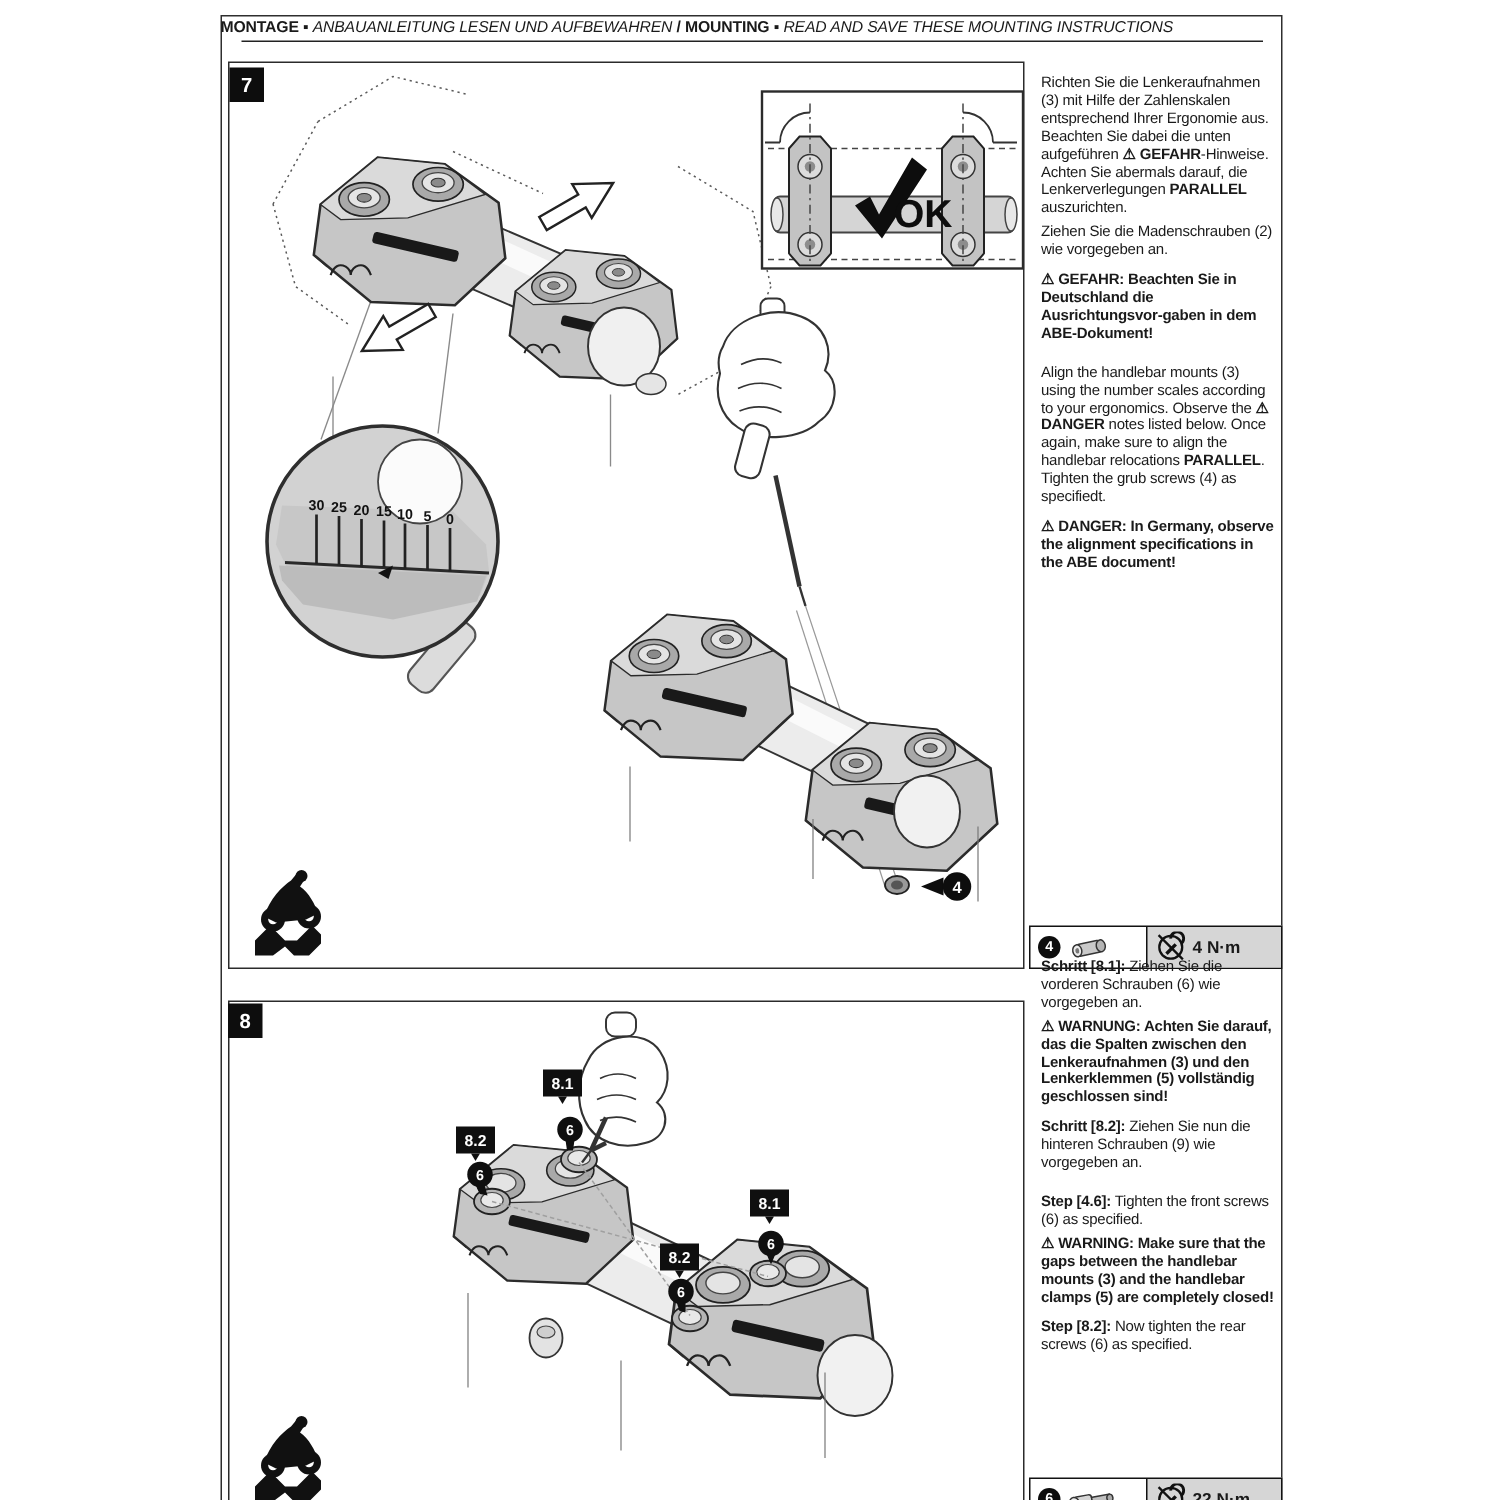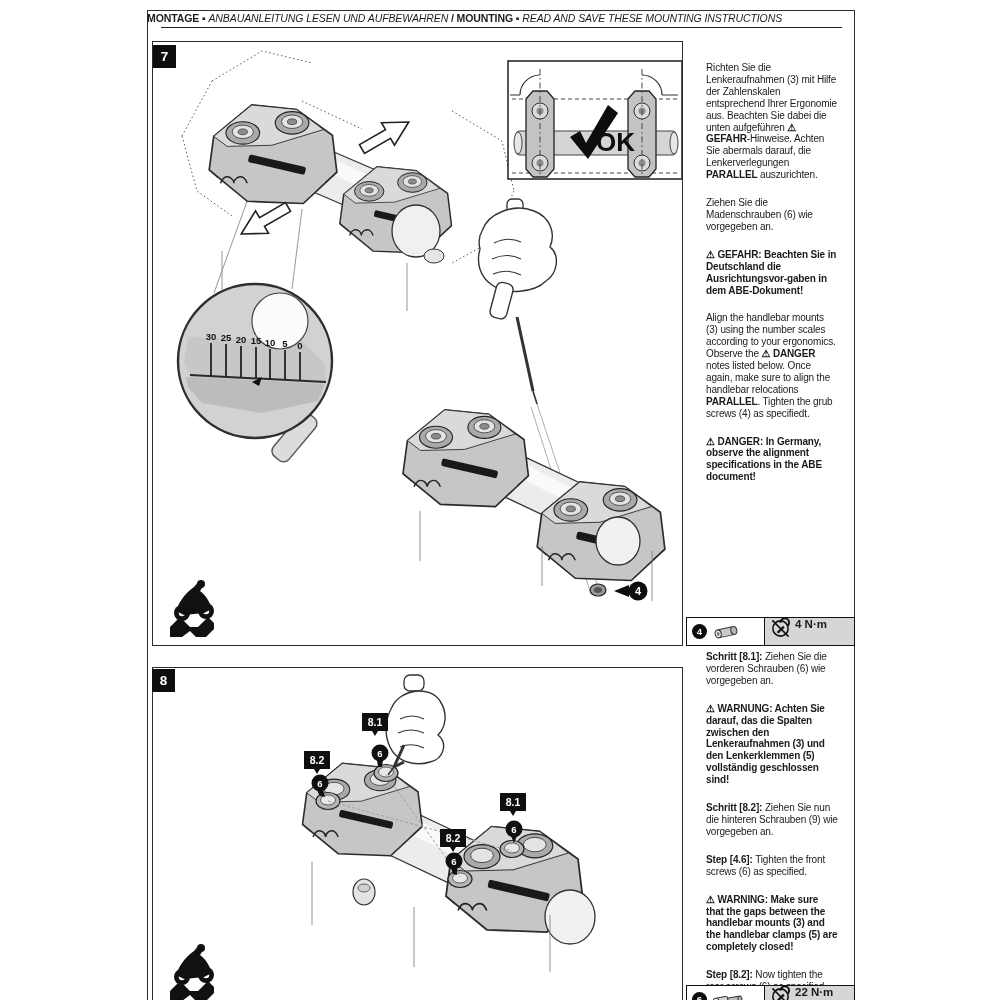--- a/index.html
+++ b/index.html
@@ -12,31 +12,31 @@
   #header .i{font-style:italic}
   #header-rule{left:161px;top:27px;width:681px;height:0;border-top:1.7px solid #222}
   .panel{border:1.6px solid #2b2b2b;background:#fff;box-sizing:border-box}
   #panel7{left:152px;top:41px;width:531px;height:605px}
   #panel8{left:152px;top:667px;width:531px;height:350px}
   .badge{width:23px;height:23px;background:#0d0d0d;color:#fff;font-weight:bold;font-size:13.5px;
          display:flex;align-items:center;justify-content:center}
   #badge7{left:153px;top:45px}
   #badge8{left:152px;top:669px}
   .textcol{width:164px;font-size:10px;line-height:11.9px;letter-spacing:-0.15px}
-  .textcol p{margin:16px}
+  .textcol p{margin:4px}
   .b{font-weight:bold}
   .mt8{margin-top:8px !important}
   .mt14{margin-top:14px !important}
   #s7-text{left:690px;top:46px}
   #s8-text{left:690px;top:635px}
   .parts-bar{display:flex;align-items:stretch;border:1.6px solid #111;background:#fff;height:29px;box-sizing:border-box;width:169px}
   #parts-bar-7{left:686px;top:617px}
   #parts-bar-8{left:686px;top:985px}
   .parts-left{flex:1;display:flex;align-items:center;gap:5px;padding-left:5px}
-  .parts-right{width:84px;background:#d6d6d6;border-left:1.6px solid #111;display:flex;gap:4px;padding-left:5px;font-weight:bold;font-size:11.5px}
+  .parts-right{width:84px;background:#d6d6d6;border-left:1.6px solid #111;display:flex;align-items:center;gap:4px;padding-left:5px;font-weight:bold;font-size:11.5px}
   .cnum{width:15px;height:15px;border-radius:50%;background:#0d0d0d;color:#fff;font-size:9.5px;font-weight:bold;
         display:flex;align-items:center;justify-content:center;flex:0 0 auto}
   svg text{font-family:"Liberation Sans",sans-serif}
 </style>
 </head>
 <body>
 
 <div class="abs" id="outer-border"></div>
 
 <div class="abs" id="header"><span class="b">MONTAGE</span><span class="b"> ▪ </span><span class="i">ANBAUANLEITUNG LESEN UND AUFBEWAHREN</span><span class="b"> / </span><span class="b">MOUNTING</span><span class="b"> ▪ </span><span class="i">READ AND SAVE THESE MOUNTING INSTRUCTIONS</span></div>
@@ -185,21 +185,21 @@
     <circle cx="38" cy="32" r="8" fill="#111"></circle>
       <circle cx="38" cy="32" r="3.2" fill="#fff"></circle>
     <path d="M8,32 C12,20 20,12 26,8 L31,2 L36,6 L32,12 C38,16 42,24 44,30 L36,34 L16,36 Z" fill="#111"></path>
     <circle cx="33" cy="5" r="4" fill="#111"></circle>
     <path d="M2,48 L12,38 L22,48 L30,48 L40,38 L46,44 L46,50 L38,58 L28,58 L22,52 L14,58 L2,58 Z" fill="#111"></path>
   </g>
 </svg>
 
 <div class="abs textcol" id="s7-text">
   <p><span>Richten Sie die Lenkeraufnahmen (3) mit Hilfe der Zahlenskalen entsprechend Ihrer Ergonomie aus. Beachten Sie dabei die unten aufgeführen </span><span class="b">⚠ GEFAHR</span><span>-Hinweise. Achten Sie abermals darauf, die Lenkerverlegungen </span><span class="b">PARALLEL</span><span> auszurichten.</span></p>
-  <p><span>Ziehen Sie die Madenschrauben (6) wie vorgegeben an.</span></p>
+  <p><span>Ziehen Sie die Madenschrauben (2) wie vorgegeben an.</span></p>
   <p class="mt8"><span class="b">⚠ GEFAHR: Beachten Sie in Deutschland die Ausrichtungsvor-gaben in dem ABE-Dokument!</span></p>
   <p class="mt14"><span>Align the handlebar mounts (3) using the number scales according to your ergonomics. Observe the </span><span class="b">⚠ DANGER</span><span> notes listed below. Once again, make sure to align the handlebar relocations </span><span class="b">PARALLEL</span><span>. Tighten the grub screws (4) as specifiedt.</span></p>
   <p class="mt8"><span class="b">⚠ DANGER: In Germany, observe the alignment specifications in the ABE document!</span></p>
 </div>
 
 <div class="abs parts-bar" id="parts-bar-7">
   <div class="parts-left">
     <div class="cnum">4</div>
     <svg width="30" height="16" viewBox="0 0 30 16">
       <g transform="rotate(-12 15 8)">

